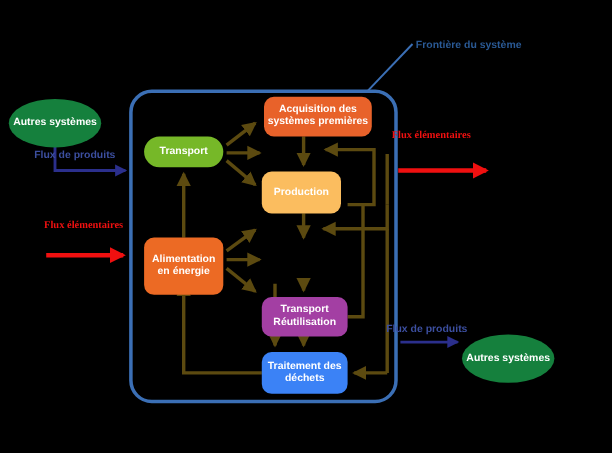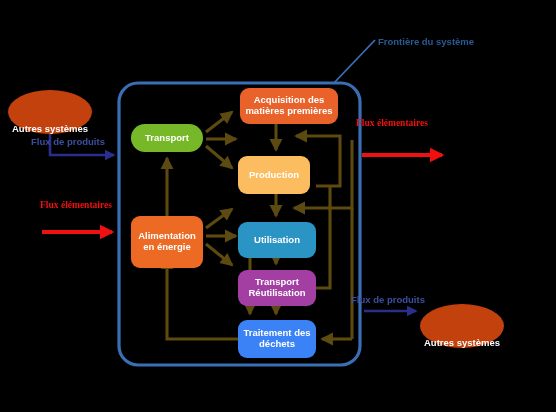--- a/index.html
+++ b/index.html
@@ -12,22 +12,22 @@
         text-align:center;color:#fff;font-weight:bold;line-height:1.15;
         border-radius:9px;z-index:3;box-sizing:border-box;padding:2px 3px;}
   .n-acq{left:240px;top:88px;width:98px;height:36px;background:#E8622A;font-size:9.5px;}
   .n-prod{left:238px;top:156px;width:72px;height:38px;background:#FBBD5F;font-size:9.5px;}
   .n-util{left:238px;top:222px;width:78px;height:36px;background:#2A94C4;font-size:9.5px;}
   .n-recy{left:238px;top:270px;width:78px;height:36px;background:#A33FA3;font-size:9.5px;}
   .n-trait{left:238px;top:320px;width:78px;height:38px;background:#3b82f6;font-size:9.5px;}
   .n-trans{left:131px;top:124px;width:72px;height:28px;background:#76B828;font-size:9.5px;border-radius:14px;}
   .n-alim{left:131px;top:216px;width:72px;height:52px;background:#EC6A24;font-size:9.5px;}
 
-  .ellipse{position:absolute;display:flex;align-items:flex-end;justify-content:center;
-           text-align:center;border-radius:50%;background:#c2410c;color:#fff;
+  .ellipse{position:absolute;display:flex;align-items:center;justify-content:center;
+           text-align:center;border-radius:50%;background:#15803d;color:#fff;
            font-size:9.5px;font-weight:bold;line-height:1.2;z-index:3;}
   .e-left{left:8px;top:90px;width:84px;height:44px;}
   .e-right{left:420px;top:304px;width:84px;height:44px;}
 
   .lbl{position:absolute;text-align:center;font-weight:bold;line-height:1.25;z-index:4;}
   .lbl-blue{color:#3C4FA0;font-size:9.5px;}
   .lbl-red{color:#F01010;font-size:9.5px;font-family:Liberation Serif, serif;}
   .lbl-frontier{color:#2A5A96;font-size:9.5px;left:378px;top:36px;text-align:left;}
   .l-fp-left{left:30px;top:136px;width:76px;}
   .l-fe-left{left:36px;top:200px;width:80px;}
@@ -97,27 +97,24 @@
       <path d="M364,311 L416,311" marker-end="url(#ah-blue)"></path>
     </g>
 
     <g stroke="#F01010" fill="none" stroke-width="4">
       <path d="M42,232 L112,232" marker-end="url(#ah-red)"></path>
       <path d="M362,155 L442,155" marker-end="url(#ah-red)"></path>
     </g>
   </svg>
 
   <div class="node n-acq">
-    <span>Acquisition des matières premières</span>
+    <span>Acquisition des systèmes premières</span>
   </div>
   <div class="node n-prod">
     <span>Production</span>
-  </div>
-  <div class="node n-util">
-    <span>Utilisation</span>
   </div>
   <div class="node n-recy">
     <span>Transport Réutilisation</span>
   </div>
   <div class="node n-trait">
     <span>Traitement des déchets</span>
   </div>
   <div class="node n-trans">
     <span>Transport</span>
   </div>

